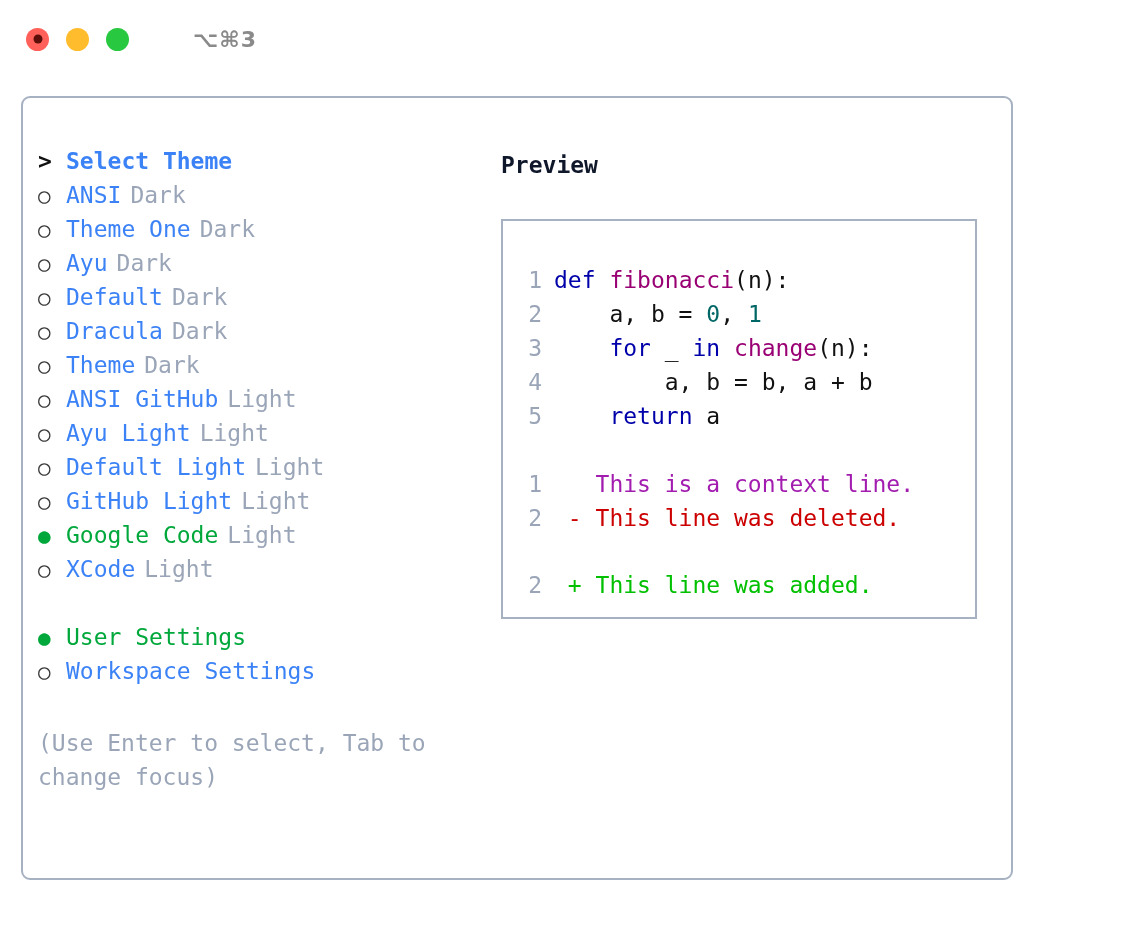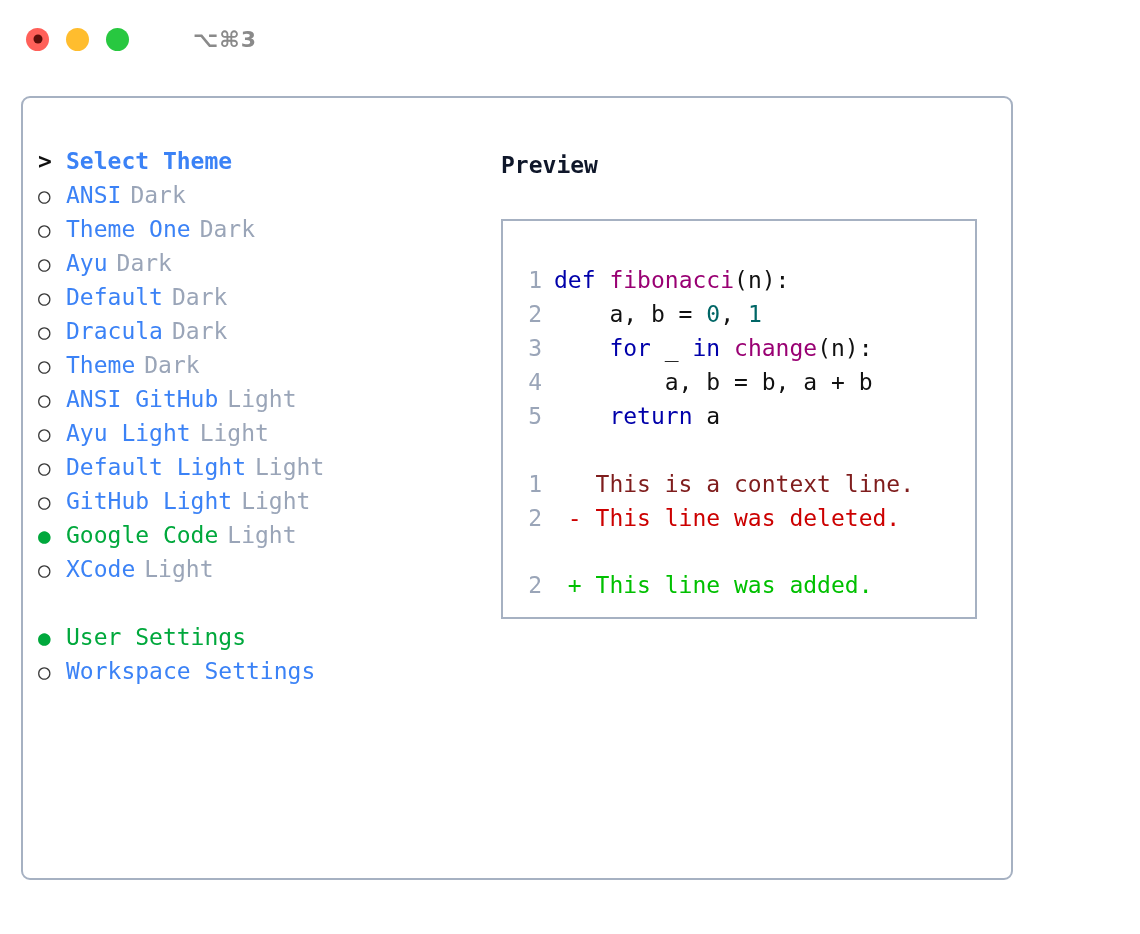--- a/index.html
+++ b/index.html
@@ -193,21 +193,21 @@
   }
   .code-text { white-space: pre; }
 
   
   .t-kw   { color: #0000aa; }
   .t-fn   { color: #990073; }
   .t-num  { color: #006666; }
   .t-plain{ color: #111111; }
 
   .diff-gap { height: 34px; }
-  .d-ctx { color: #7f1d1d; }
+  .d-ctx { color: #a21caf; }
   .d-del { color: #cc0000; }
   .d-add { color: #00c000; margin-top: 33px; }
 </style>
 </head>
 <body>
 
 <div id="app">
 
   <div class="titlebar">
     <div class="traffic">
@@ -246,20 +246,21 @@
         <div class="gap-block"></div>
 
 
         <div id="apply-list">
             <div class="line"><span class="marker radio-on">●</span><span class="label green">User Settings</span></div>
             <div class="line"><span class="marker radio-off">○</span><span class="label">Workspace Settings</span></div>
           </div>
 
         <div class="gap-block"></div>
 
+        <div class="hint">(Use Enter to select, Tab to change focus)</div>
       </div>
 
       <div class="right-col">
         <div class="preview-title">Preview</div>
 
         <div class="preview-box">
           <div class="code-area">
             <div id="code-lines">
                 <div class="code-line"><span class="lnum">1</span><span class="code-text"><span class="t-kw">def</span><span class="t-plain"> </span><span class="t-fn">fibonacci</span><span class="t-plain">(n):</span></span></div>
                 <div class="code-line"><span class="lnum">2</span><span class="code-text"><span class="t-plain">    a, b = </span><span class="t-num">0</span><span class="t-plain">, </span><span class="t-num">1</span></span></div>

